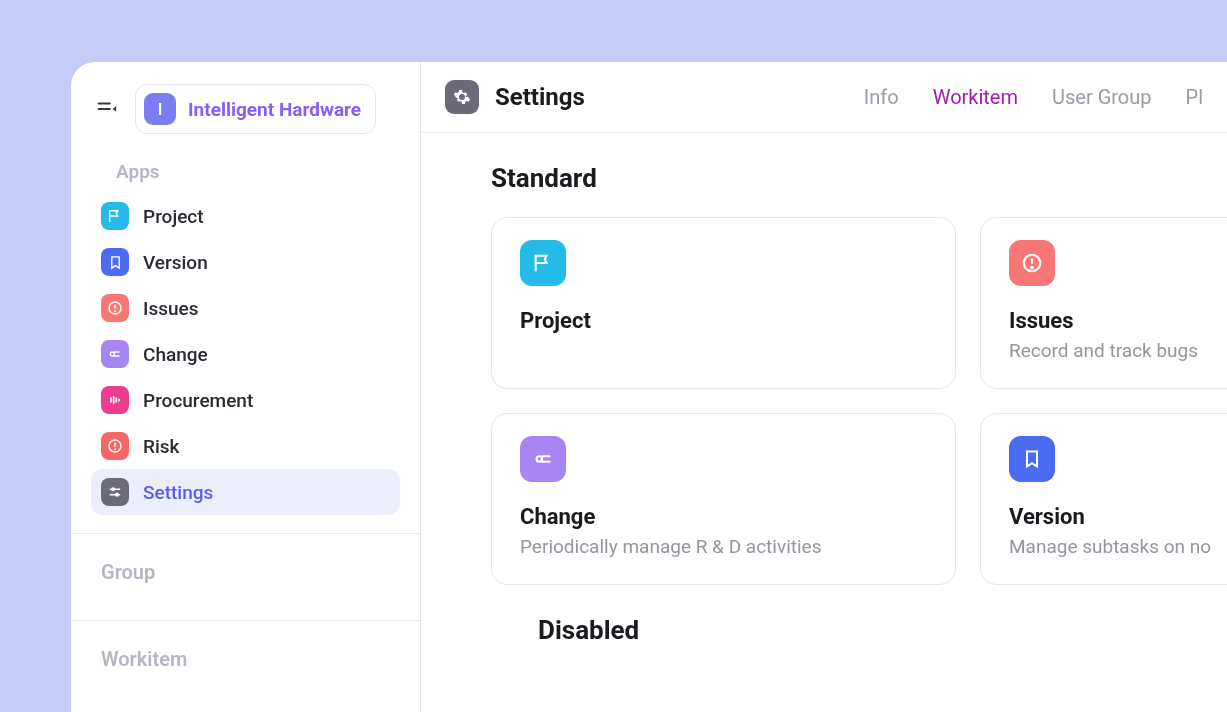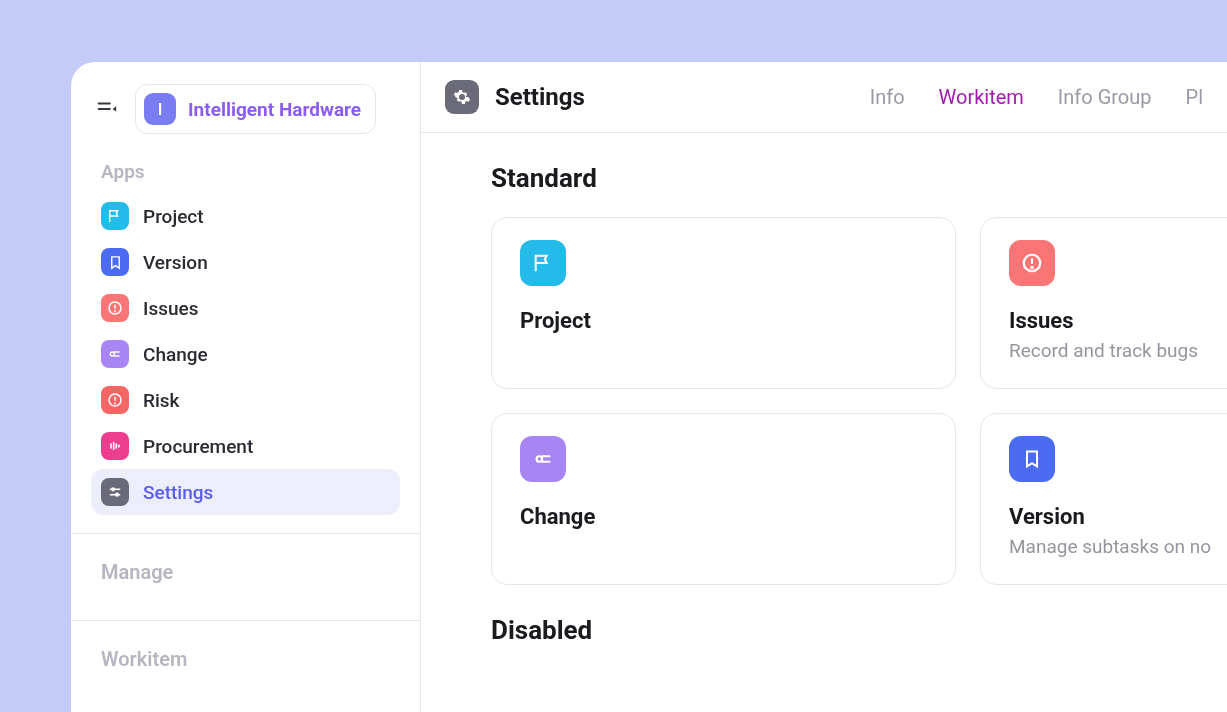--- a/index.html
+++ b/index.html
@@ -64,21 +64,21 @@
     }
     .workspace-name {
       font-size: 19px;
       font-weight: 700;
       color: #8b5cf6;
     }
     .section-label {
       font-size: 19px;
       font-weight: 600;
       color: #b6b6c2;
-      padding: 6px 30px 10px;
+      padding: 6px 45px 10px;
     }
     .nav-list {
       list-style: none;
       padding: 0 20px;
     }
     .nav-item {
       display: flex;
       align-items: center;
       gap: 14px;
       padding: 9px 10px;
@@ -190,21 +190,21 @@
       font-size: 22px;
       font-weight: 700;
       color: #1a1a1f;
       margin-bottom: 6px;
     }
     .card-desc {
       font-size: 19px;
       color: #95959f;
       white-space: nowrap;
     }
-    .disabled-section { margin-top: 30px; }
+    .disabled-section { margin-top: 30px; margin-left: 47px; }
     
     .bg-cyan { background: #24bbe8; }
     .bg-blue { background: #4b6bf2; }
     .bg-coral { background: #f87676; }
     .bg-purple { background: #a786f3; }
     .bg-red { background: #f56666; }
     .bg-pink { background: #ec3d8f; }
     .bg-gray { background: #6a6a78; }
   </style>
 </head>
@@ -259,71 +259,71 @@
         <span class="nav-icon bg-purple">
           <svg width="16" height="16" viewBox="0 0 24 24" fill="none" stroke="#fff" stroke-width="2.2" stroke-linecap="round">
               <circle cx="8" cy="12" r="3"></circle>
               <line x1="11" y1="9" x2="18" y2="9"></line>
               <line x1="11" y1="15" x2="18" y2="15"></line>
             </svg>
         </span>
         <span>Change</span>
       </li>
       <li class="nav-item">
-        <span class="nav-icon bg-red">
-          <svg width="16" height="16" viewBox="0 0 24 24" fill="none" stroke="#fff" stroke-width="2.2">
-              <circle cx="12" cy="12" r="9"></circle>
-              <line x1="12" y1="7" x2="12" y2="13"></line>
-              <circle cx="12" cy="17" r="0.5" fill="#fff"></circle>
-            </svg>
-        </span>
-        <span>Risk</span>
-      </li>
-      <li class="nav-item">
         <span class="nav-icon bg-pink">
           <svg width="16" height="16" viewBox="0 0 24 24" fill="none" stroke="#fff" stroke-width="2.5" stroke-linecap="round">
               <line x1="6" y1="9" x2="6" y2="15"></line>
               <line x1="10" y1="7" x2="10" y2="17"></line>
               <line x1="14" y1="9" x2="14" y2="15"></line>
               <line x1="18" y1="11" x2="18" y2="13"></line>
             </svg>
         </span>
         <span>Procurement</span>
+      </li>
+      <li class="nav-item">
+        <span class="nav-icon bg-red">
+          <svg width="16" height="16" viewBox="0 0 24 24" fill="none" stroke="#fff" stroke-width="2.2">
+              <circle cx="12" cy="12" r="9"></circle>
+              <line x1="12" y1="7" x2="12" y2="13"></line>
+              <circle cx="12" cy="17" r="0.5" fill="#fff"></circle>
+            </svg>
+        </span>
+        <span>Risk</span>
       </li>
       <li class="nav-item active">
         <span class="nav-icon bg-gray">
           <svg width="16" height="16" viewBox="0 0 24 24" fill="none" stroke="#fff" stroke-width="2.2" stroke-linecap="round">
               <line x1="5" y1="8" x2="19" y2="8"></line>
               <circle cx="9" cy="8" r="2" fill="#fff"></circle>
               <line x1="5" y1="16" x2="19" y2="16"></line>
               <circle cx="15" cy="16" r="2" fill="#fff"></circle>
             </svg>
         </span>
         <span>Settings</span>
       </li>
     </ul>
 
     <hr class="divider">
-    <div class="empty-section">Manage</div>
+    <div class="empty-section">Group</div>
     <hr class="divider">
     <div class="empty-section">Workitem</div>
   </aside>
 
   <main class="main">
     <header class="main-header">
       <div class="header-icon">
         <svg width="18" height="18" viewBox="0 0 24 24" fill="#fff">
             <path d="M12 8a4 4 0 100 8 4 4 0 000-8zm9 4a7.9 7.9 0 01-.1 1.3l2 1.6-2 3.4-2.4-1a8 8 0 01-2.2 1.3l-.4 2.6h-4l-.4-2.6a8 8 0 01-2.2-1.3l-2.4 1-2-3.4 2-1.6A7.9 7.9 0 013 12c0-.4 0-.9.1-1.3l-2-1.6 2-3.4 2.4 1a8 8 0 012.2-1.3L8.1 2.8h4l.4 2.6a8 8 0 012.2 1.3l2.4-1 2 3.4-2 1.6c.1.4.1.9.1 1.3z"></path>
           </svg>
       </div>
       <h1 class="header-title">Settings</h1>
       <nav class="tabs">
         <span class="tab">Info</span>
         <span class="tab active">Workitem</span>
-        <span class="tab">Info Group</span>
+        <span class="tab">User Group</span>
         <span class="tab">Pl</span>
       </nav>
     </header>
 
     <div class="content">
       <h2 class="section-title">Standard</h2>
 
       <div class="card-grid">
         <div class="card">
           <div class="card-icon bg-cyan">
@@ -349,20 +349,21 @@
       <div class="card-grid">
         <div class="card">
           <div class="card-icon bg-purple">
             <svg width="22" height="22" viewBox="0 0 24 24" fill="none" stroke="#fff" stroke-width="2.4" stroke-linecap="round">
                 <circle cx="8" cy="12" r="3"></circle>
                 <line x1="11" y1="9" x2="19" y2="9"></line>
                 <line x1="11" y1="15" x2="19" y2="15"></line>
               </svg>
           </div>
           <div class="card-title">Change</div>
+          <div class="card-desc">Periodically manage R &amp; D activities</div>
         </div>
         <div class="card">
           <div class="card-icon bg-blue">
             <svg width="20" height="20" viewBox="0 0 24 24" fill="none" stroke="#fff" stroke-width="2.4">
                 <path d="M6 3h12v18l-6-4-6 4V3z"></path>
               </svg>
           </div>
           <div class="card-title">Version</div>
           <div class="card-desc">Manage subtasks on no</div>
         </div>

